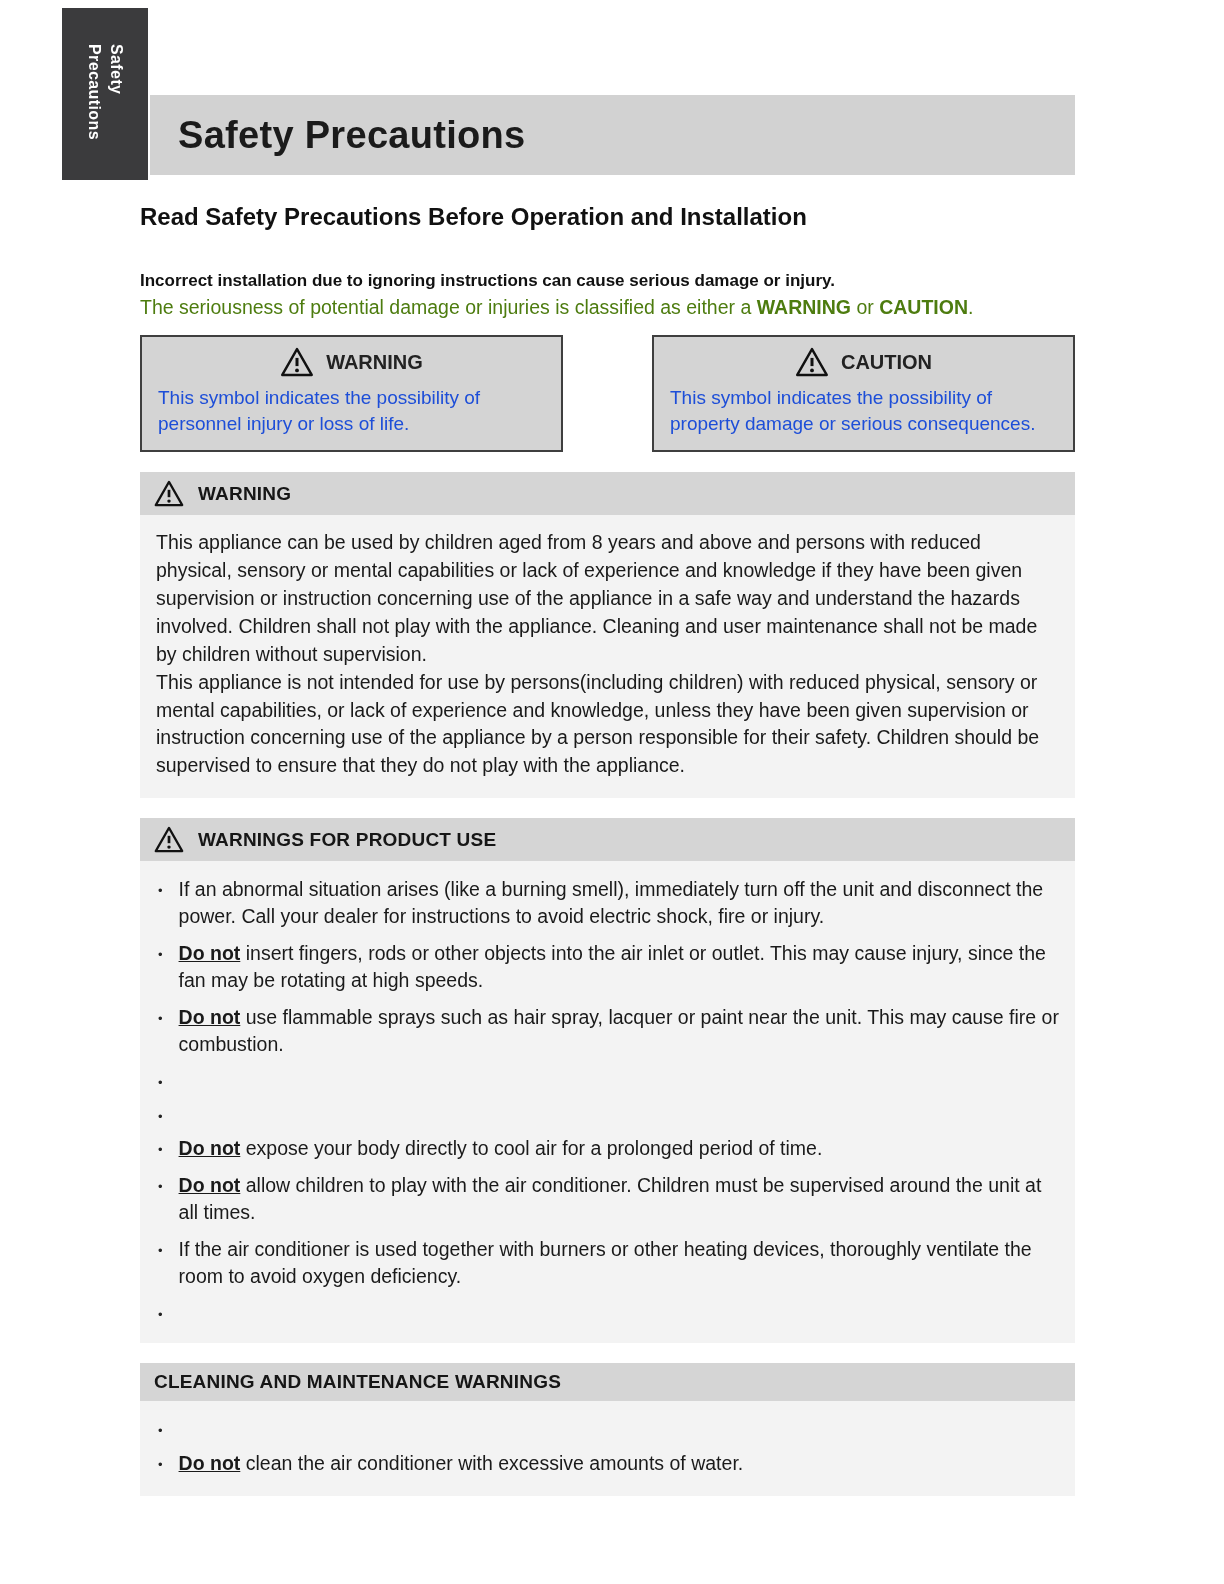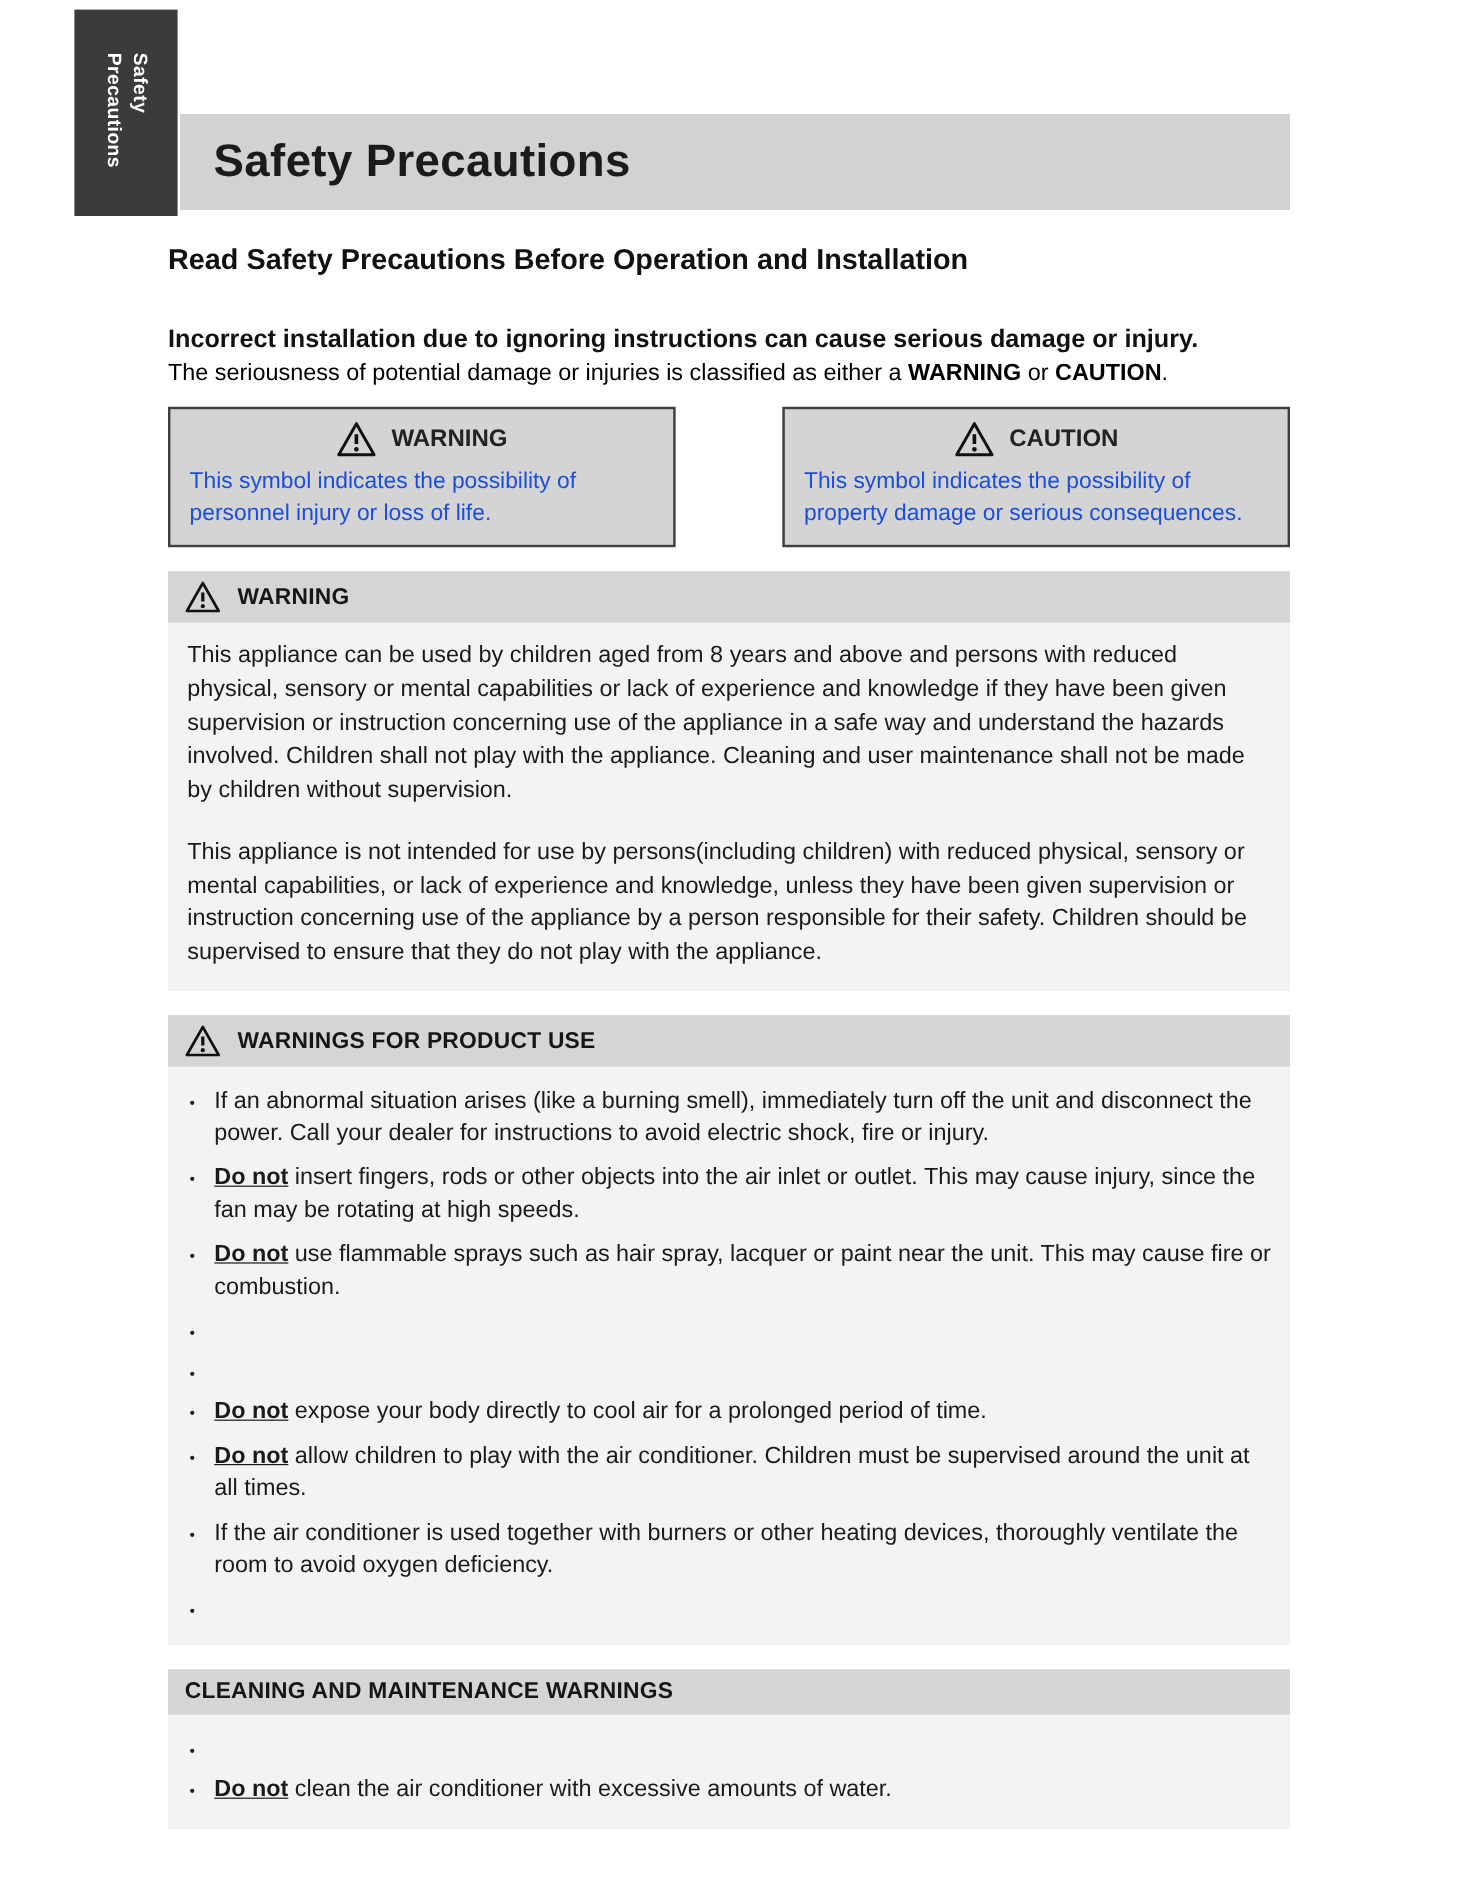--- a/index.html
+++ b/index.html
@@ -25,22 +25,22 @@
   
   .title-bar {
     position:absolute; left:150px; top:95px; width:925px; height:80px;
     background:#d2d2d2; display:flex; align-items:center; padding-left:28px;
   }
   .title-bar h1 { font-size:38px; font-weight:bold; color:#1b1b1b; letter-spacing:.3px; }
 
   .content { position:absolute; left:140px; top:203px; width:935px; }
 
   .intro-heading { font-size:24px; font-weight:bold; margin-bottom:9px; color:#111; }
-  .intro-sub { font-size:21px; font-weight:bold; margin-bottom:5px; color:#111;margin-top:40px; }
-  .intro-class { font-size:19.5px; margin-bottom:16px; color:#000000; }
+  .intro-sub { font-size:17px; font-weight:bold; margin-bottom:5px; color:#111;margin-top:40px; }
+  .intro-class { font-size:19.5px; margin-bottom:16px; color:#4d7c0f; }
   .intro-class .kw { font-weight:bold; }
 
   .symbol-row { display:flex; justify-content:space-between; }
   .symbol-box {
     width:423px; background:#d4d4d4; border:2px solid #3f3f3f;
     padding:10px 16px 14px;
   }
   .symbol-box .box-head {
     display:flex; align-items:center; justify-content:center; gap:12px;
     margin-bottom:8px;
@@ -50,21 +50,21 @@
 
   .tri-icon { display:inline-flex; align-items:center; }
 
   .sec-bar {
     background:#d5d5d5; padding:8px 14px; display:flex; align-items:center; gap:14px;
     margin-top:20px;
   }
   .sec-bar .sec-label { font-weight:bold; font-size:19px; color:#161616; letter-spacing:.2px; }
 
   .sec-body { background:#f3f3f3; padding:14px 16px 16px; }
-  .sec-body p { font-size:19.5px; line-height:1.43; color:#1a1a1a; margin-bottom:24px; }
+  .sec-body p { font-size:19.5px; line-height:1.43; color:#1a1a1a; margin-bottom:0; }
   .sec-body p:last-child { margin-bottom:2px; }
 
   .bullet-list { background:#f3f3f3; padding:10px 10px 14px 4px; }
   .bullet-row { display:flex; gap:16px; padding:5px 6px; font-size:19.5px; line-height:1.38; color:#1a1a1a; }
   .bullet-dot { flex:0 0 auto; font-size:13px; padding-top:6px; padding-left:8px; color:#222; }
   .bullet-text { flex:1; }
   .donot { font-weight:bold; text-decoration:underline; }
 </style>
 </head>
 <body>

